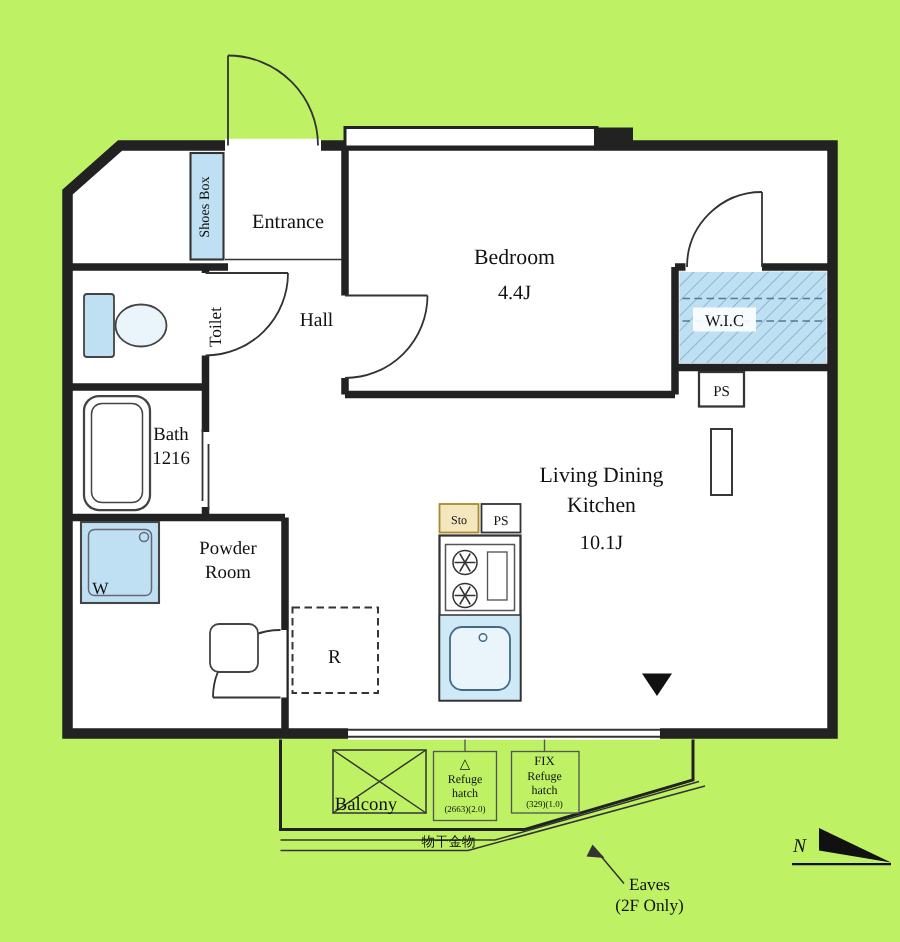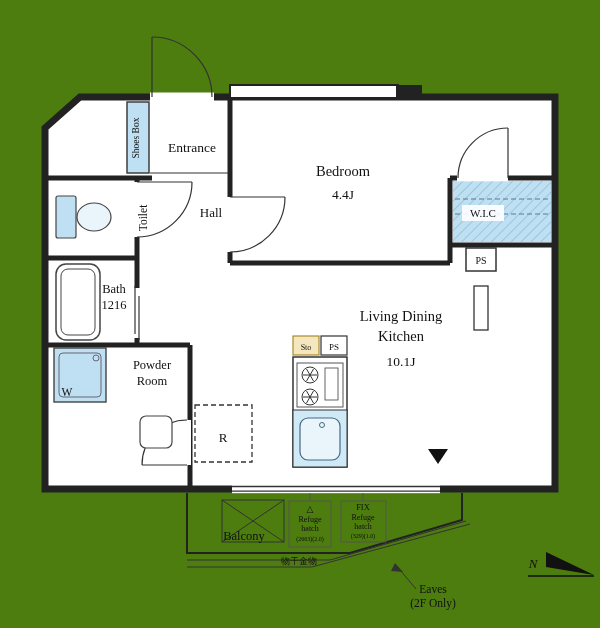--- a/index.html
+++ b/index.html
@@ -1,16 +1,16 @@
 <!DOCTYPE html>
 <html><head>
 <meta charset="utf-8">
 <style>
   html,body{margin:0;padding:0;background:#ffffff;}
-  .canvas{position:relative;width:600px;height:628px;background:#4d7c0f;overflow:hidden;}
+  .canvas{position:relative;width:600px;height:628px;background:#bef264;overflow:hidden;}
   svg{display:block;}
   svg text{font-family:"Liberation Serif","DejaVu Serif",serif;fill:#111;}
   .lbl{text-anchor:middle;}
   .it{font-style:italic;}
 </style>
 </head>
 <body>
 
 <div class="canvas">
 <svg width="600" height="628" viewBox="0 0 600 628">

